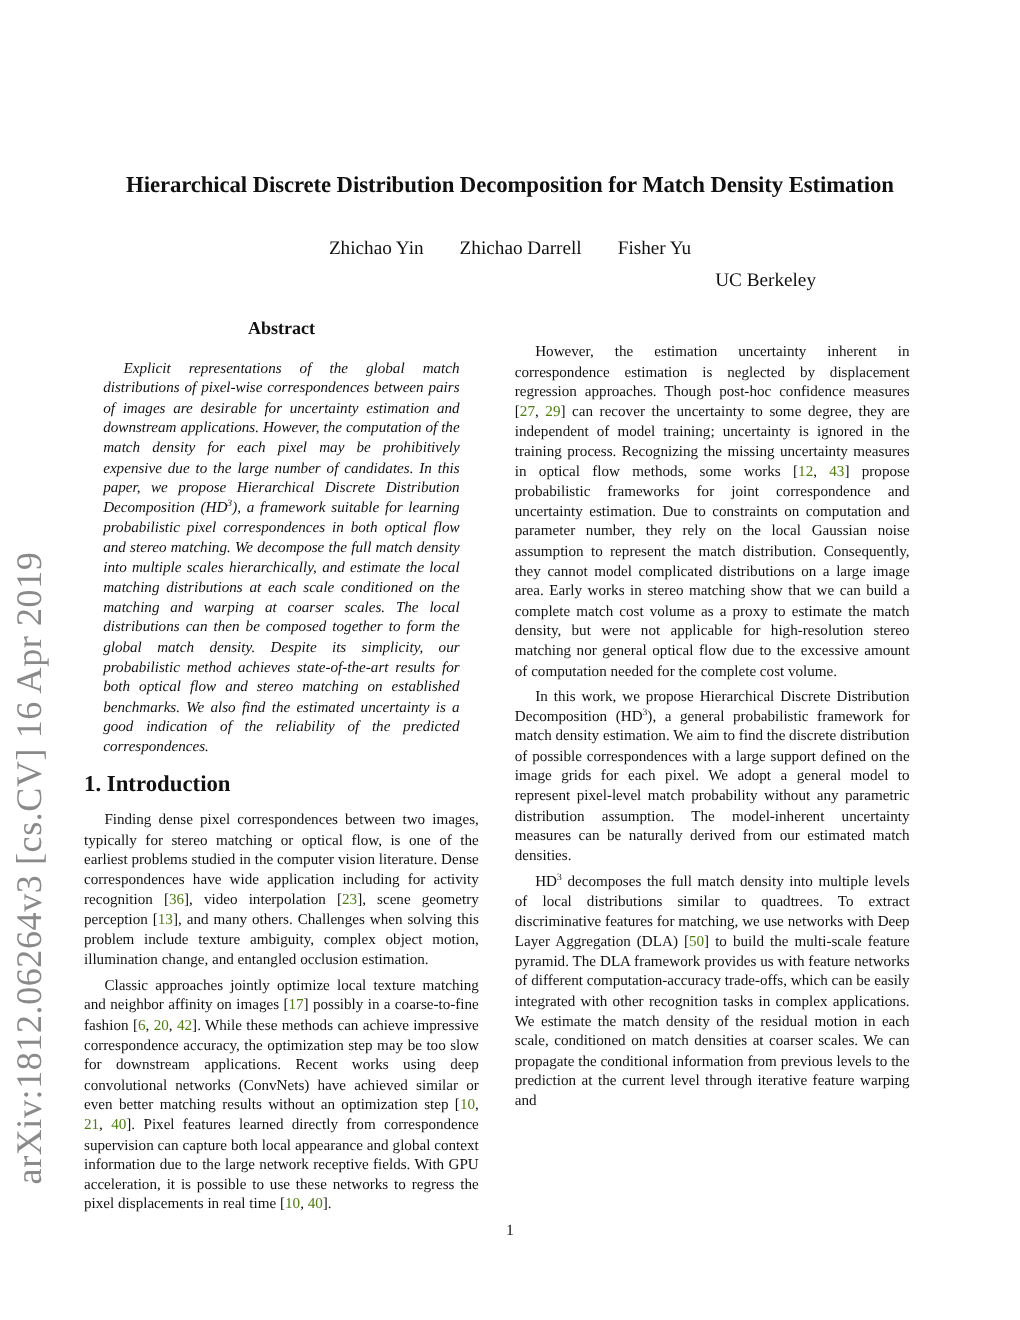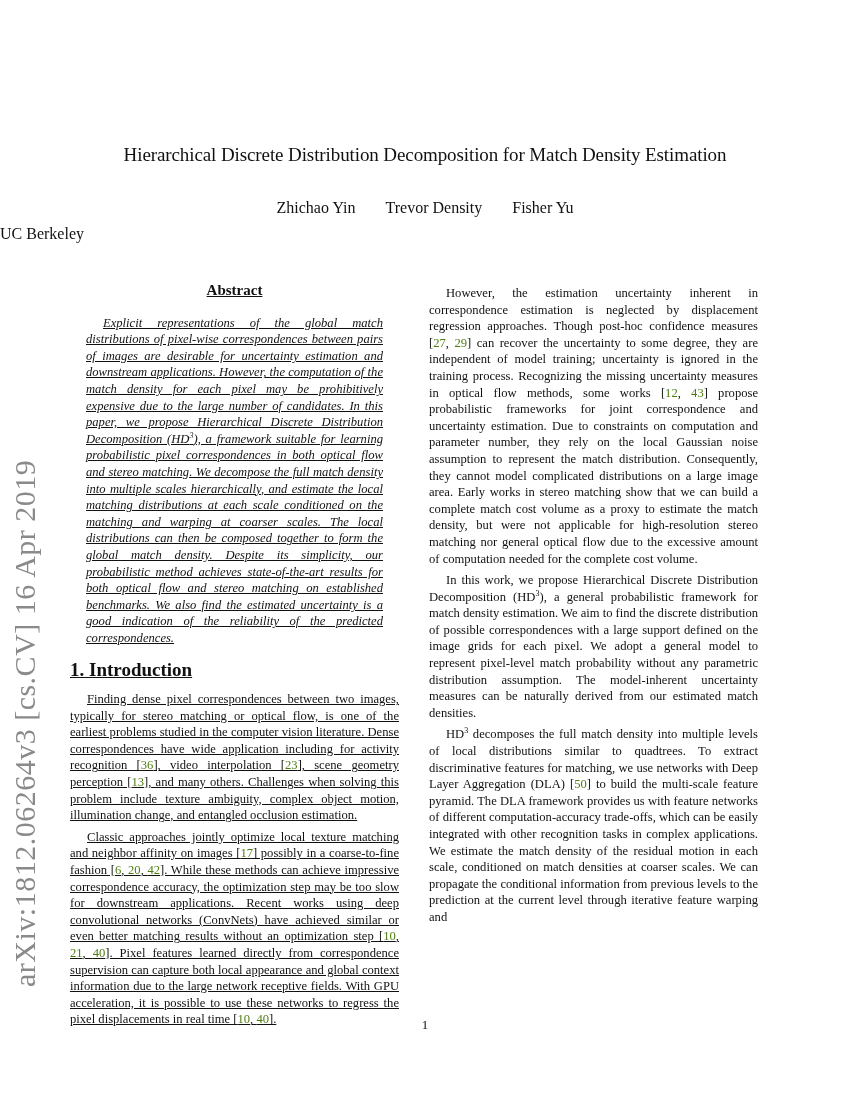--- a/index.html
+++ b/index.html
@@ -1,42 +1,42 @@
 <!DOCTYPE html>
 <html><head>
 <meta charset="utf-8">
 <style>
   html, body { margin: 0; padding: 0; background: #ffffff; }
   body { width: 850px; height: 1100px; position: relative; overflow: hidden;
          font-family: "Liberation Serif", "DejaVu Serif", serif; color: #111; }
   .title { position: absolute; top: 144px; left: 0; width: 850px; text-align: center;
-           font-size: 19px; font-weight: normal; letter-spacing: -0.1px; }
+           font-size: 19px; font-weight: bold; letter-spacing: -0.1px; }
   .authors { position: absolute; top: 199px; left: 0; width: 850px; text-align: center; font-size: 16px; }
   .authors span { margin: 0 13px; }
-  .affil { position: absolute; top: 225px; left: 0; width: 680px; text-align: left; font-size: 16px; }
+  .affil { position: absolute; top: 225px; left: 0; width: 680px; text-align: right; font-size: 16px; }
   .stamp { position: absolute; left: 8px; top: 987px; transform-origin: 0 0; transform: rotate(-90deg);
            font-size: 30px; color: #8a8a8a; white-space: nowrap; letter-spacing: 0.5px; }
   .col { position: absolute; width: 329px; font-size: 12.6px; line-height: 16.6px; text-align: justify; hyphens: manual; }
-  .col-left { left: 70px; top: 282px; text-decoration: underline; }
+  .col-left { left: 70px; top: 266px; }
   .col-right { left: 429px; top: 285px; }
   .abstract-head { text-align: center; font-weight: bold; font-size: 15px; margin: 0 0 14px 0; }
   .abstract-body { font-style: italic; text-indent: 17px; margin: 16px; }
   .section-head { font-weight: bold; font-size: 19px; margin: 14px 0 12px 0; }
   p { margin: 0 0 5px 0; text-indent: 17px; }
   .cite { color: #4d7c0f; }
   sup { font-size: 8px; vertical-align: 5px; line-height: 0; }
   .page-num { position: absolute; top: 1017px; left: 0; width: 850px; text-align: center; font-size: 13px; }
 </style>
 </head>
 <body>
 
 <div class="title">Hierarchical Discrete Distribution Decomposition for Match Density Estimation</div>
 <div class="authors">
   <span>Zhichao Yin</span>
-  <span>Trevor Density</span>
+  <span>Zhichao Darrell</span>
   <span>Fisher Yu</span>
 </div>
 <div class="affil">UC Berkeley</div>
 
 <div class="stamp">arXiv:1812.06264v3  [cs.CV]  16 Apr 2019</div>
 
 <div class="col col-left">
   <div class="abstract-head">Abstract</div>
   <p class="abstract-body"><span>Explicit representations of the global match distributions of pixel-wise correspondences between pairs of images are desirable for uncertainty estimation and downstream applications. However, the computation of the match density for each pixel may be prohibitively expensive due to the large number of candidates. In this paper, we propose Hierarchical Discrete Distribution Decomposition (HD</span><sup>3</sup><span>), a framework suitable for learning probabilistic pixel correspondences in both optical flow and stereo matching. We decompose the full match density into multiple scales hierarchically, and estimate the local matching distributions at each scale conditioned on the matching and warping at coarser scales. The local distributions can then be composed together to form the global match density. Despite its simplicity, our probabilistic method achieves state-of-the-art results for both optical flow and stereo matching on established benchmarks. We also find the estimated uncertainty is a good indication of the reliability of the predicted correspondences.</span></p>
 

